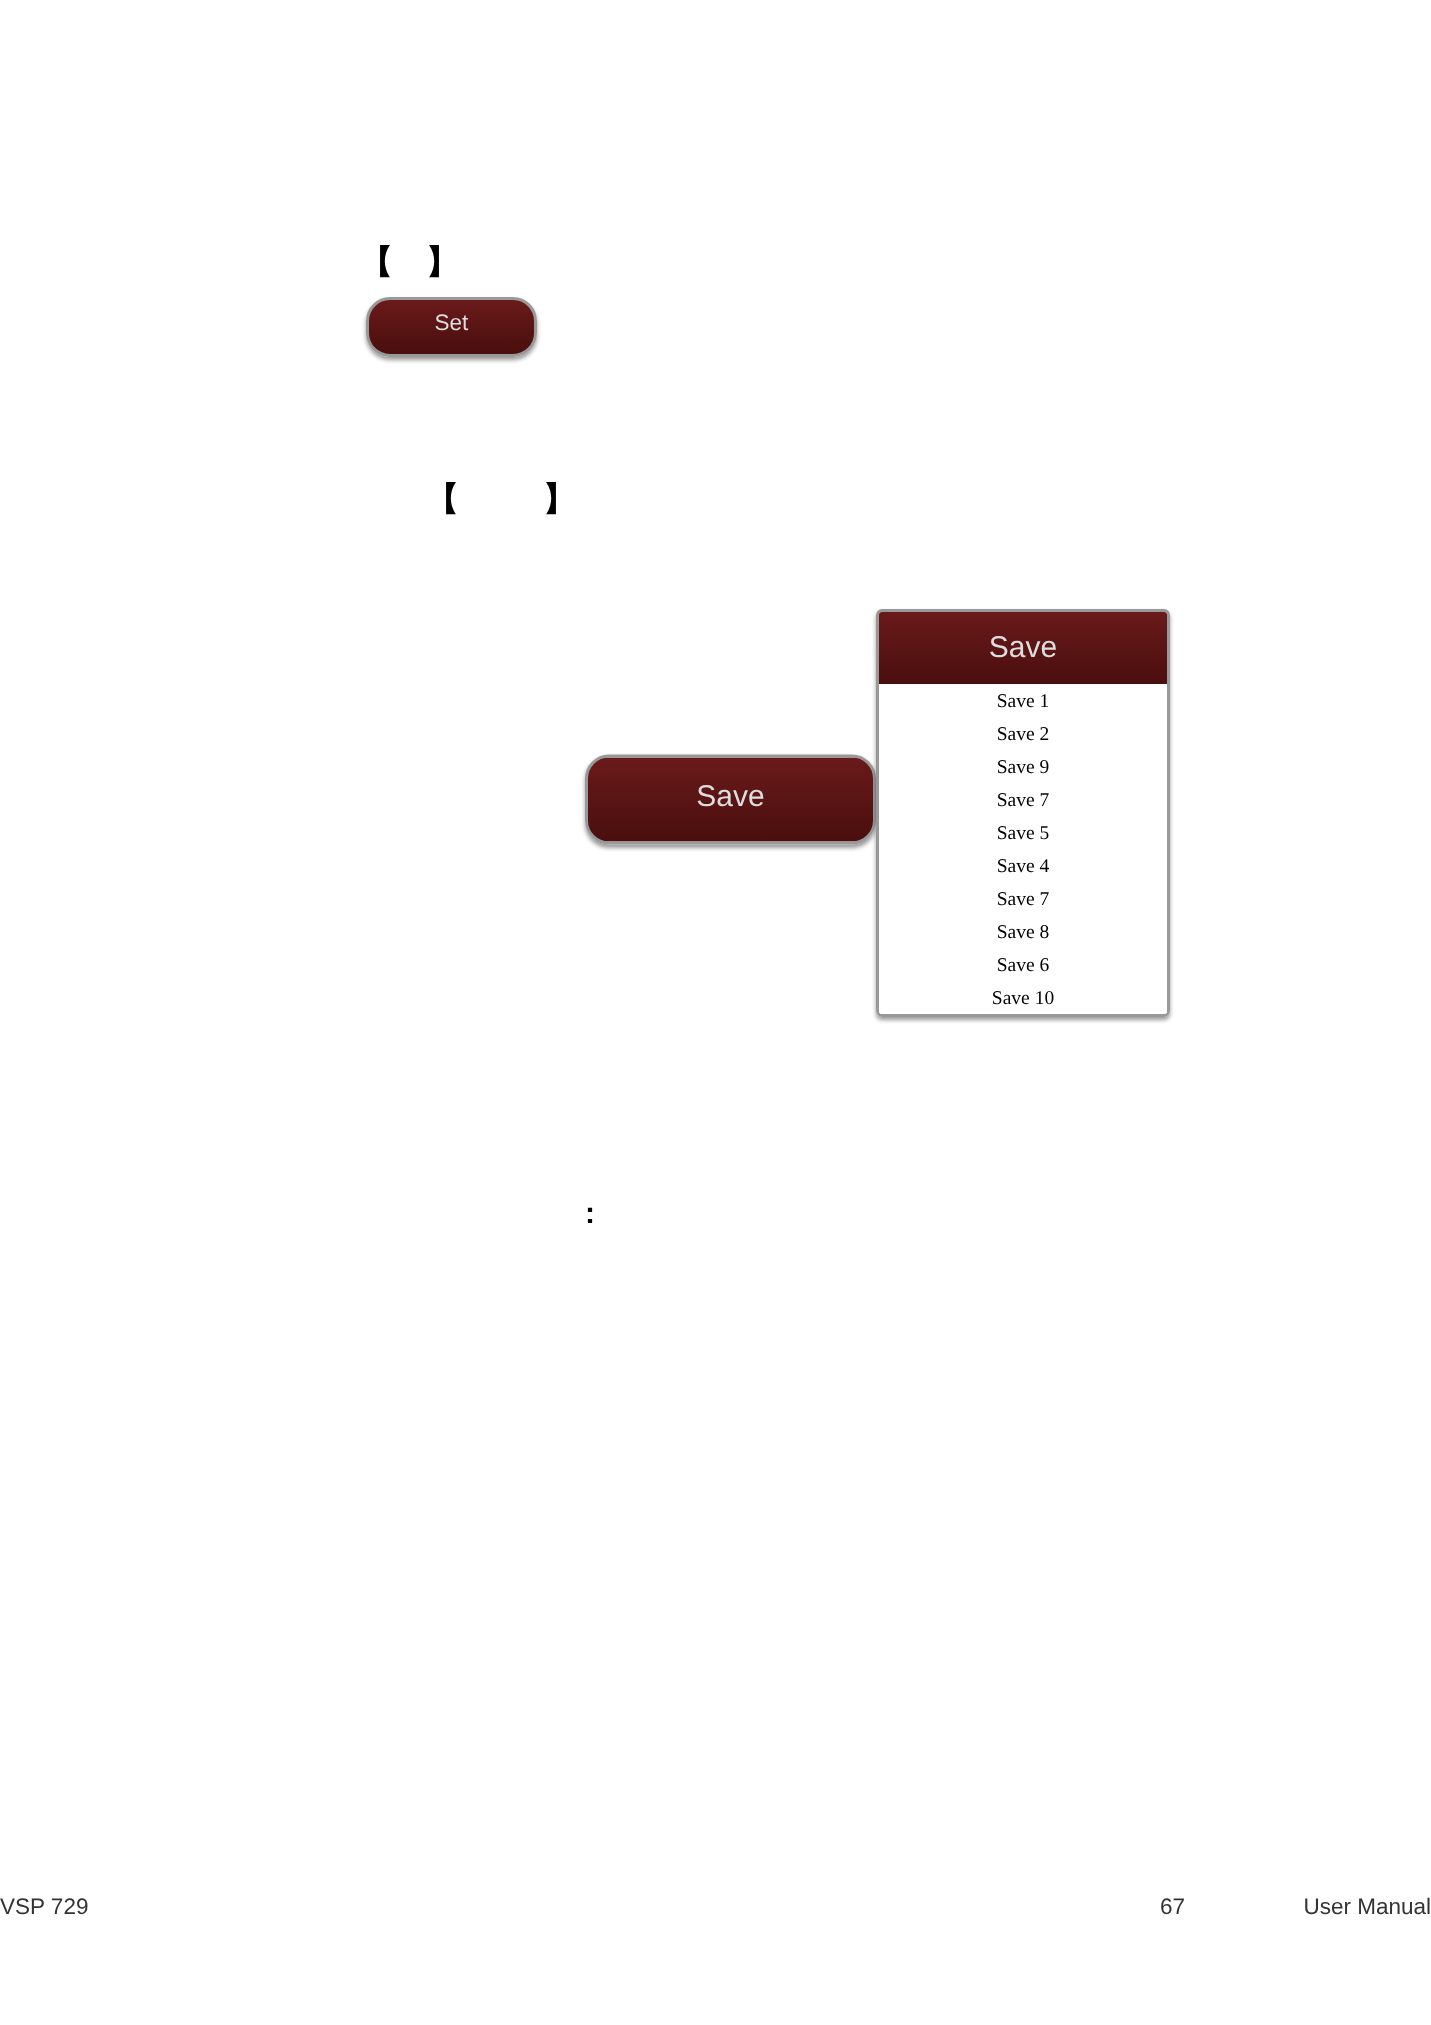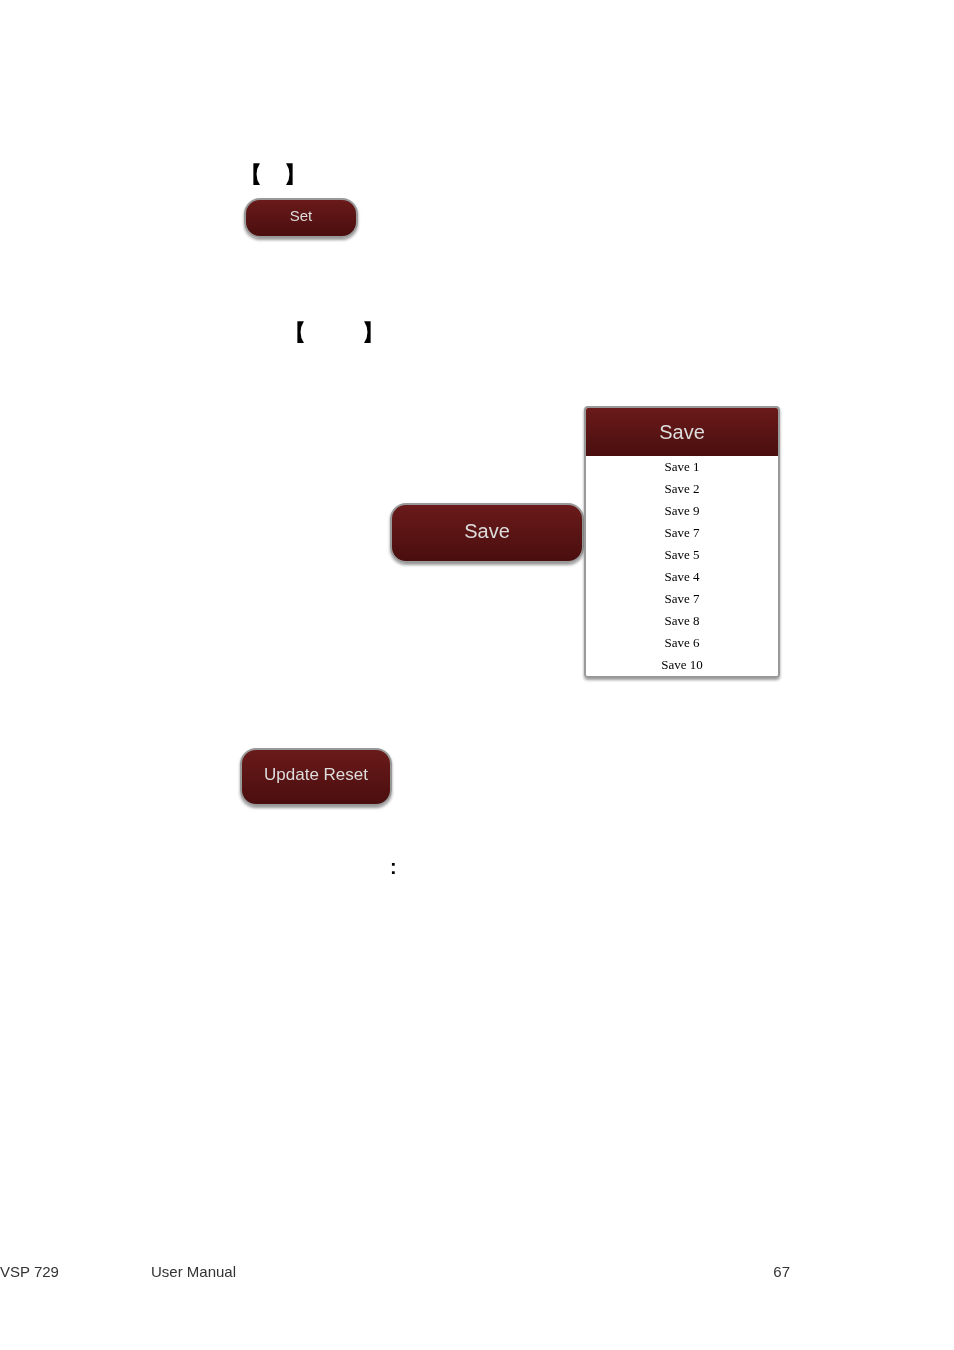--- a/index.html
+++ b/index.html
@@ -11,21 +11,21 @@
   .update-btn{width:148px;height:54px;line-height:50px;font-size:17px}
   .bracket{font-weight:bold;font-size:22px}
   .row{display:flex;align-items:flex-start}
   .gap{height:40px}
   .dropdown{width:192px;border:2px solid #999;border-radius:4px;overflow:hidden;box-shadow:0 2px 3px rgba(0,0,0,.4);margin-top:18px}
   .dropdown .hdr{background:linear-gradient(#6a1a1a,#4a0e0e);color:#ddd;text-align:center;height:48px;line-height:48px;font-size:20px}
   .dropdown .items{background:#fff}
   .dropdown .item{padding:3px 12px;font-family:Liberation Serif, serif;font-size:13px;text-align:center;color:#000}
   .colon{font-size:20px;font-weight:bold}
   .center-col{display:flex;flex-direction:row;align-items:center;margin-left:150px}
-  .footer{position:absolute;bottom:70px;left:0;right:0;display:flex;justify-content:flex-start;gap:92px;font-size:15px;color:#333}
+  .footer{position:absolute;bottom:70px;left:0;right:0;display:flex;justify-content:space-between;gap:92px;font-size:15px;color:#333}
   .footer .pnum{position:absolute;right:164px}
 </style>
 </head>
 <body>
 <div class="page">
 
 <div class="content">
 
   <div class="row" style="align-items:center">
     <span class="bracket">【</span>
@@ -60,21 +60,20 @@
         <div class="item">Save 7</div>
         <div class="item">Save 8</div>
         <div class="item">Save 6</div>
         <div class="item">Save 10</div>
       </div>
     </div>
   </div>
 
   <div style="height:70px"></div>
 
-  <div class="dark-btn update-btn">Update Reset</div>
 
   <div style="height:50px"></div>
   <div style="margin-left:150px">
     <span class="colon">:</span>
   </div>
 
 </div>
 
 <div class="footer">
   <span>VSP 729</span>

